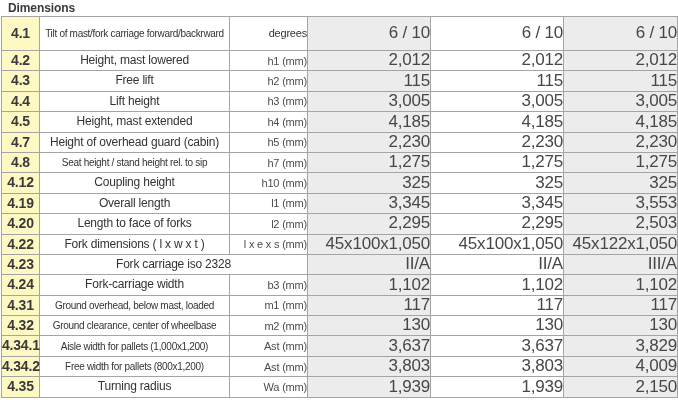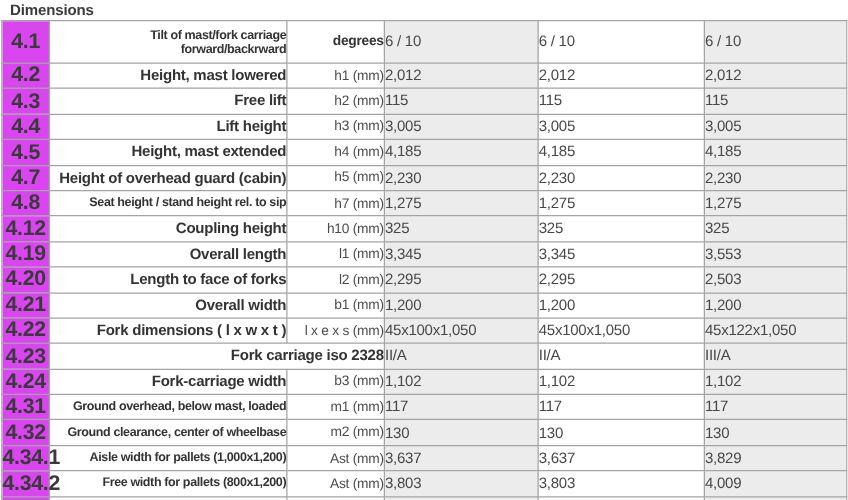--- a/index.html
+++ b/index.html
@@ -28,46 +28,46 @@
   table.spec td {
     border: 1px solid #a4a4a4;
     height: 19.4px;
     padding: 0;
     vertical-align: middle;
     letter-spacing: -0.2px;
     line-height: 1.1;
   }
   tr:first-child td { height: 33px; }
   .c-code {
-    background: #d946ef;
+    background: #fef9c3;
     text-align: center;
     font-weight: bold;
-    font-size: 17px;
+    font-size: 14px;
     color: #3a3a3a;
   }
   .c-desc {
     background: #ffffff;
-    text-align: right;
-    font-weight: bold;
+    text-align: center;
+    font-weight: normal;
     font-size: 12px;
     color: #333333;
     padding: 0 4px 0 8px;
   }
   .c-desc.small { font-size: 10px; letter-spacing: -0.3px; }
   .c-unit {
     background: #ffffff;
     text-align: right;
     font-size: 11px;
     color: #4c4c4c;
     padding-right: 8px;
   }
-  tr:first-child .c-unit { font-weight: bold; color: #333333; }
+  tr:first-child .c-unit { font-weight: normal; color: #333333; }
   .c-v {
-    text-align: left;
-    font-size: 12px;
+    text-align: right;
+    font-size: 17px;
     color: #474747;
   }
   .c-v0, .c-v2 { background: #ececec; }
   .c-v1 { background: #ffffff; }
 </style>
 </head>
 <body>
 
 <div class="sheet">
   <div class="section-title">Dimensions</div>
@@ -155,28 +155,20 @@
         </tr>
         <tr>
           <td class="c-code">4.20</td>
           <td class="c-desc">Length to face of forks</td>
           <td class="c-unit">l2 (mm)</td>
           <td class="c-v c-v0">2,295</td>
           <td class="c-v c-v1">2,295</td>
           <td class="c-v c-v2">2,503</td>
         </tr>
         <tr>
-          <td class="c-code">4.21</td>
-          <td class="c-desc">Overall width</td>
-          <td class="c-unit">b1 (mm)</td>
-          <td class="c-v c-v0">1,200</td>
-          <td class="c-v c-v1">1,200</td>
-          <td class="c-v c-v2">1,200</td>
-        </tr>
-        <tr>
           <td class="c-code">4.22</td>
           <td class="c-desc">Fork dimensions ( l x w x t )</td>
           <td class="c-unit">l x e x s (mm)</td>
           <td class="c-v c-v0">45x100x1,050</td>
           <td class="c-v c-v1">45x100x1,050</td>
           <td class="c-v c-v2">45x122x1,050</td>
         </tr>
         <tr>
           <td class="c-code">4.23</td>
           <td class="c-desc" colspan="2">Fork carriage iso 2328</td>

